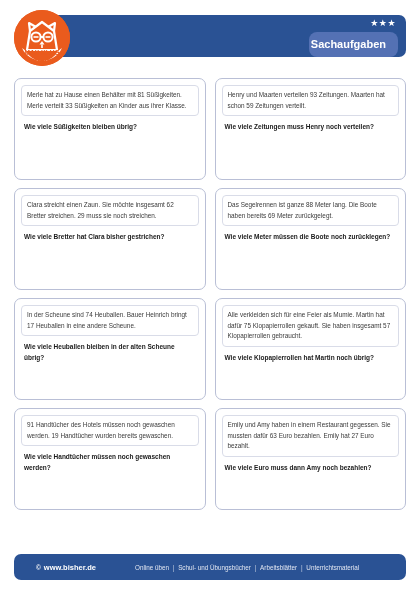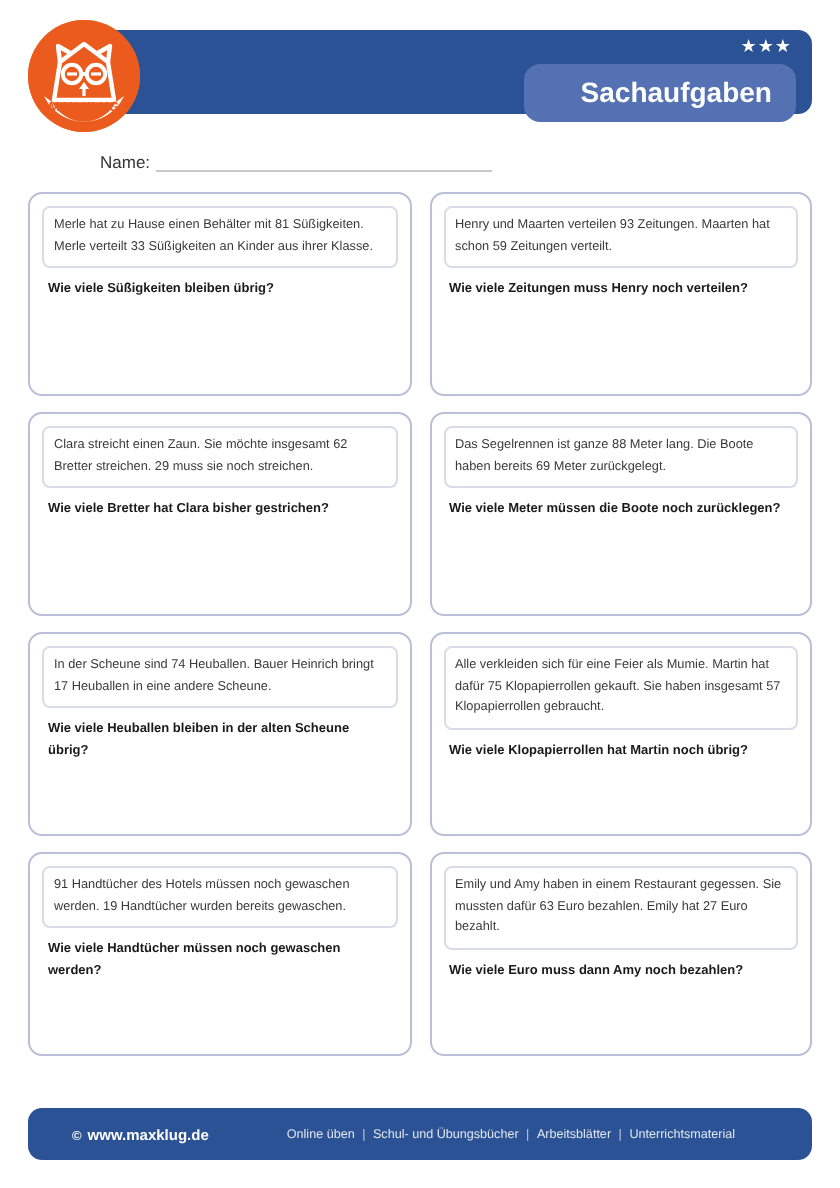--- a/index.html
+++ b/index.html
@@ -71,23 +71,23 @@
   }
   .logo svg { display: block; width: 56px; height: 56px; }
 
   
   .badge {
     position: absolute;
     right: 8px;
     top: 22px;
     background: #5471b4;
     color: #ffffff;
-    font-size: 14px;
-    font-weight: bold;
-    padding: 6px 12px 7px 28px;
+    font-size: 11px;
+    font-weight: bold;
+    padding: 6px 12px 7px 2px;
     border-radius: 8px;
     z-index: 5;
     white-space: nowrap;
   }
 
   
   .name-row {
     margin: 2px 14px 0 50px;
     display: flex;
     align-items: flex-end;
@@ -202,24 +202,20 @@
         <line x1="28" y1="34.5" x2="28" y2="38" stroke="#ffffff" stroke-width="1.6"></line>
 
         <path d="M8 38 A22 22 0 0 0 48 38 L44 41 A18 18 0 0 1 12 41 Z" fill="#ffffff"></path>
         <text x="28" y="45.4" text-anchor="middle" fill="#ea5b1d" font-family="Liberation Sans, sans-serif" font-size="6.6" font-weight="bold">MAX KLUG</text>
       </svg>
     </div>
 
     <div class="badge">Sachaufgaben</div>
   </div>
 
-  <div class="name-row">
-    <div class="name-label">Name:</div>
-    <div class="name-line"></div>
-  </div>
 
   <div class="grid">
 
     <div class="task">
       <div class="task-story">Merle hat zu Hause einen Behälter mit 81 Süßigkeiten. Merle verteilt 33 Süßigkeiten an Kinder aus ihrer Klasse.</div>
       <div class="task-question">Wie viele Süßigkeiten bleiben übrig?</div>
     </div>
 
     <div class="task">
       <div class="task-story">Henry und Maarten verteilen 93 Zeitungen. Maarten hat schon 59 Zeitungen verteilt.</div>
@@ -253,21 +249,21 @@
 
     <div class="task">
       <div class="task-story">Emily und Amy haben in einem Restaurant gegessen. Sie mussten dafür 63 Euro bezahlen. Emily hat 27 Euro bezahlt.</div>
       <div class="task-question">Wie viele Euro muss dann Amy noch bezahlen?</div>
     </div>
 
   </div>
 
   <div class="footer">
     <div class="footer-site">
-      <span class="footer-copy">©</span><span>www.maxklug.de</span>
+      <span class="footer-copy">©</span><span>www.bisher.de</span>
     </div>
     <div class="footer-links">
       <span>Online üben</span>
       <span class="sep">|</span>
       <span>Schul- und Übungsbücher</span>
       <span class="sep">|</span>
       <span>Arbeitsblätter</span>
       <span class="sep">|</span>
       <span>Unterrichtsmaterial</span>
     </div>

